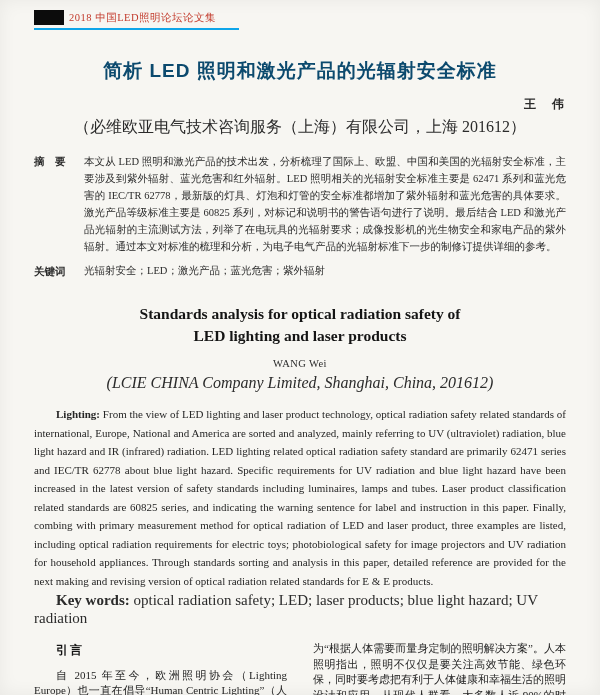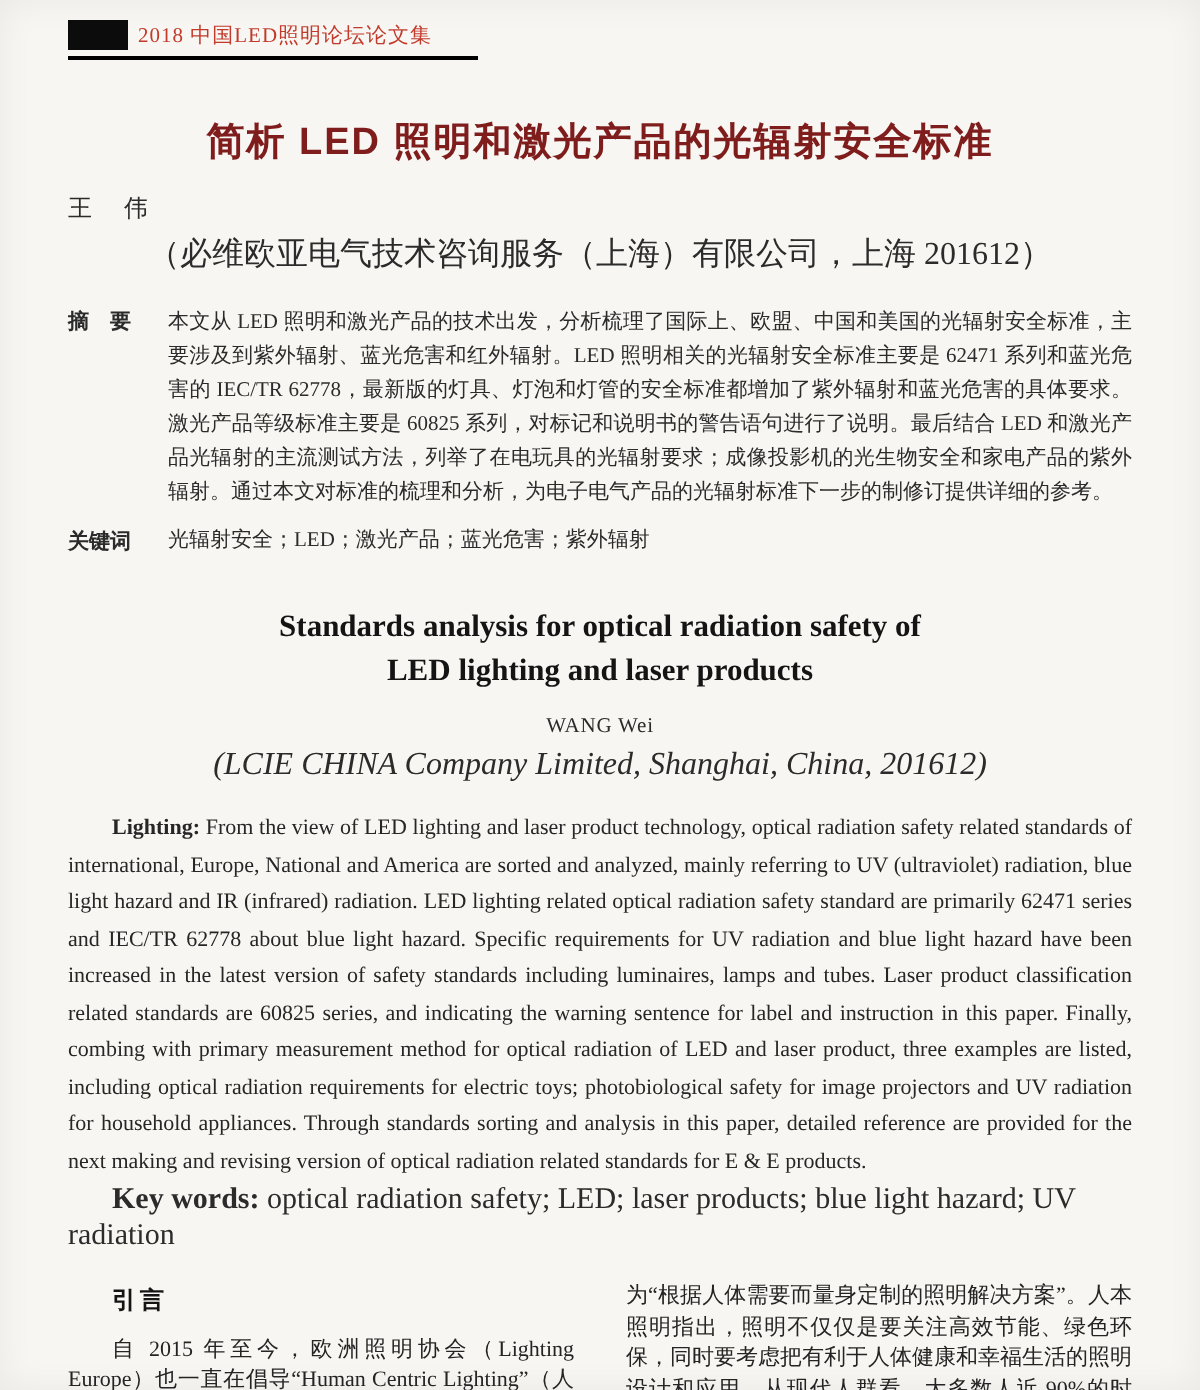--- a/index.html
+++ b/index.html
@@ -7,31 +7,31 @@
   .page {
     width: 600px; height: 695px; margin: 0 auto;
     background: #f7f6f2; color: #2b2b2b;
     overflow: hidden; position: relative;
     padding: 0 34px;
     box-shadow: inset 0 0 18px rgba(0,0,0,0.06);
   }
   
   .pg-header {
     margin-top: 10px; display: flex; align-items: center; gap: 5px;
-    width: 205px; border-bottom: 2px solid #000000; padding-bottom: 3px;
+    width: 205px; border-bottom: 2px solid #0ea5e9; padding-bottom: 3px;
   }
   .black-tab { width: 30px; height: 15px; background: #0c0c0c; flex: 0 0 auto; }
   .header-text { color: #c23a2b; font-size: 10.5px; letter-spacing: 0.5px; white-space: nowrap; }
   
   .title-cn {
     margin-top: 28px; text-align: center;
     font-family: "Liberation Sans", sans-serif;
-    font-size: 19px; font-weight: bold; color: #7f1d1d; letter-spacing: 1px;
+    font-size: 19px; font-weight: bold; color: #0c4a6e; letter-spacing: 1px;
   }
-  .author-cn { margin-top: 12px; text-align: left; font-size: 12px; letter-spacing: 2px; }
+  .author-cn { margin-top: 12px; text-align: right; font-size: 12px; letter-spacing: 2px; font-weight: bold; }
   .affil-cn  { margin-top: 4px; text-align: center; font-size: 16px; }
   .abstract-cn {
     margin-top: 15px; position: relative; padding-left: 50px;
     font-size: 10.5px; line-height: 17px; text-align: justify;
   }
   .hang-label {
     position: absolute; left: 0; top: 0; font-weight: bold;
     font-family: Liberation Sans, sans-serif; white-space: nowrap;
   }
   .keywords-cn {

